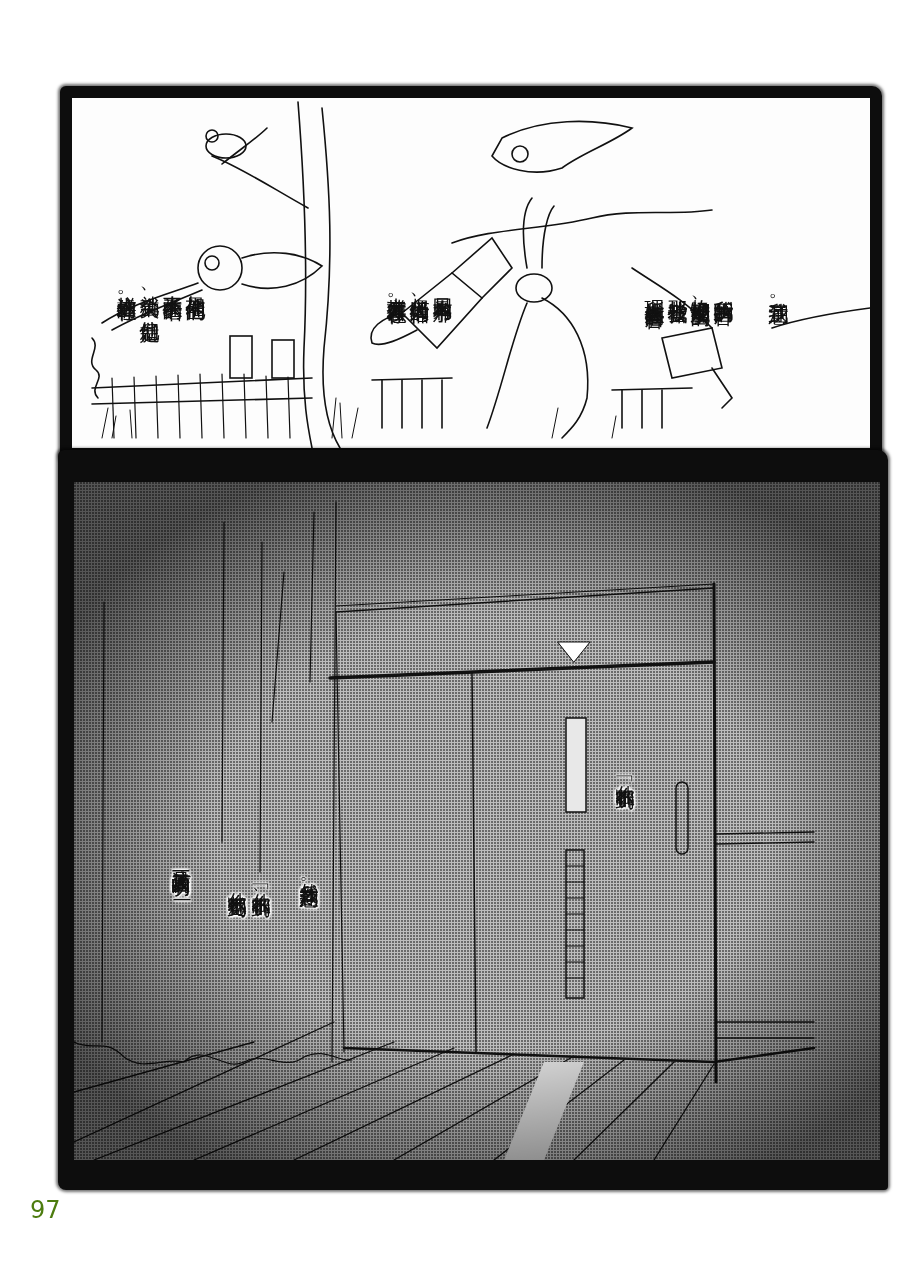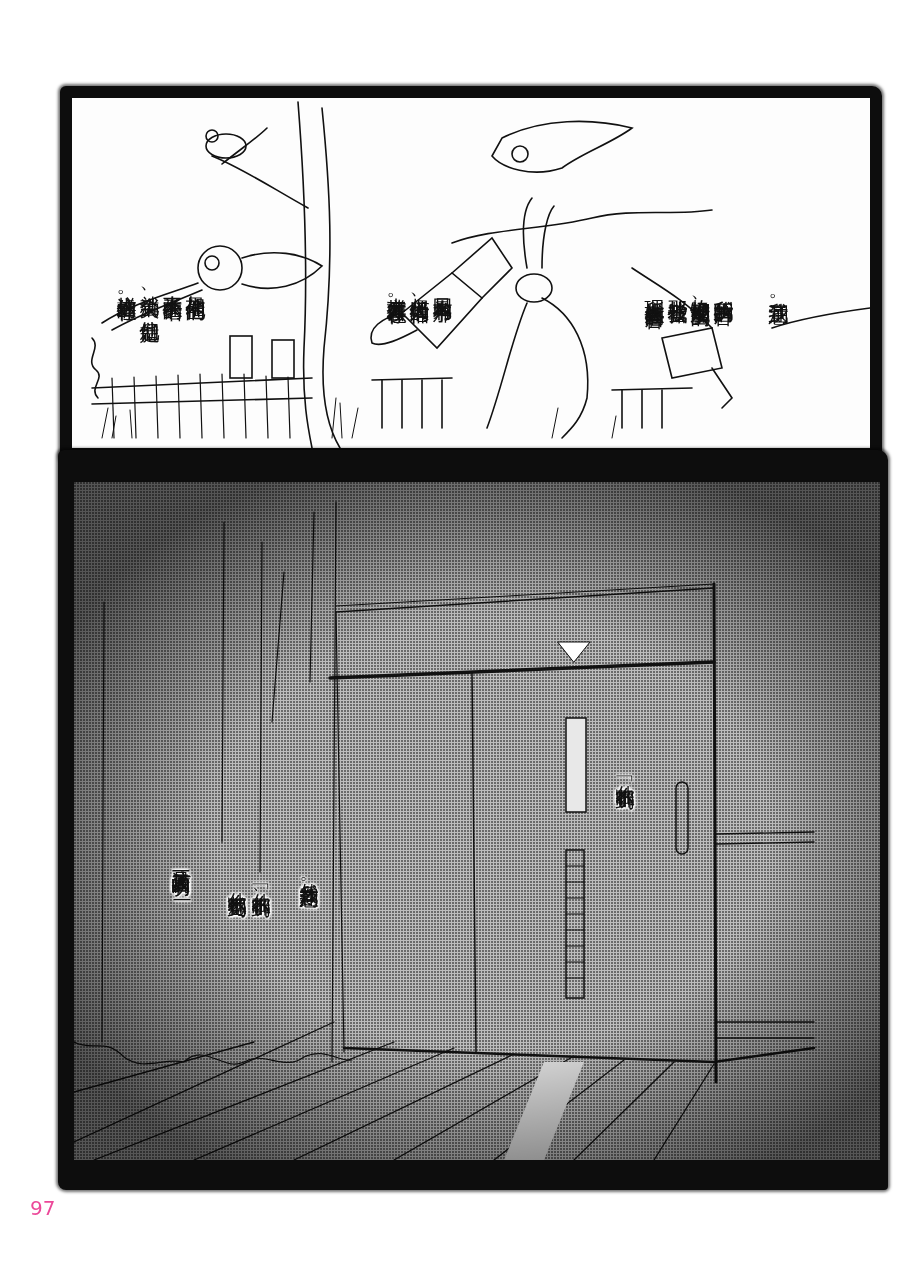--- a/index.html
+++ b/index.html
@@ -48,21 +48,21 @@
     }
     .vtext .col { display: inline-block; }
     .vtext.top { font-size: 20px; line-height: 23px; }
     .vtext.bottom {
       font-size: 19px; line-height: 24px;
       text-shadow: 0 0 2px #fff, 0 0 3px #fff, 0 0 4px #fff, 1px 1px 2px #fff, -1px -1px 2px #fff;
     }
 
     .page-number {
       position: absolute; left: 30px; top: 1196px;
-      font-family: "DejaVu Sans", sans-serif; font-size: 20px; color: #ec4899;
+      font-family: "DejaVu Sans", sans-serif; font-size: 24px; color: #4d7c0f;
     }
   </style>
 </head>
 <body>
 
 <div class="page">
 
   <div class="panel-frame panel-top-frame"></div>
   <div class="panel panel-top">
     <svg class="art" width="798" height="350" viewBox="0 0 798 350">

